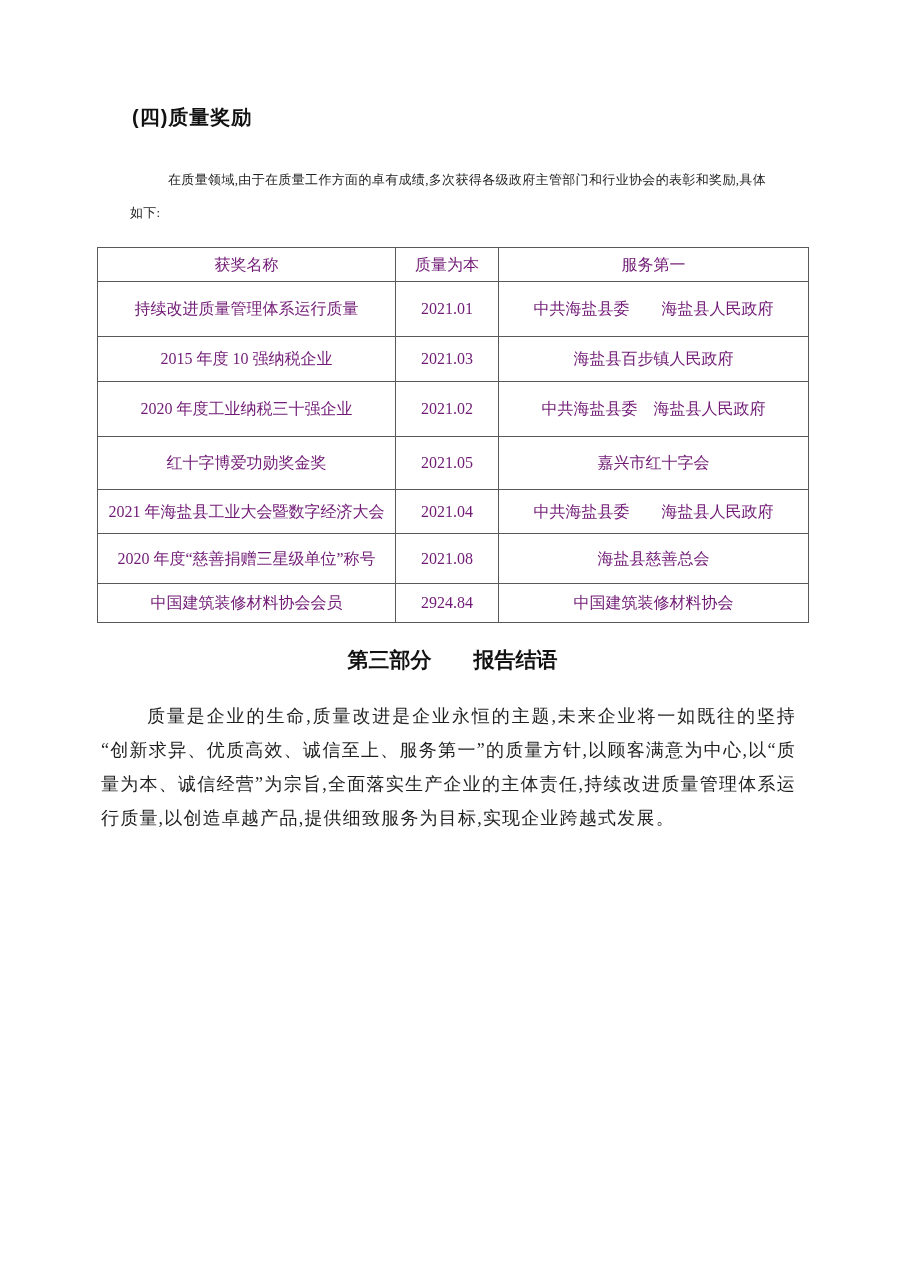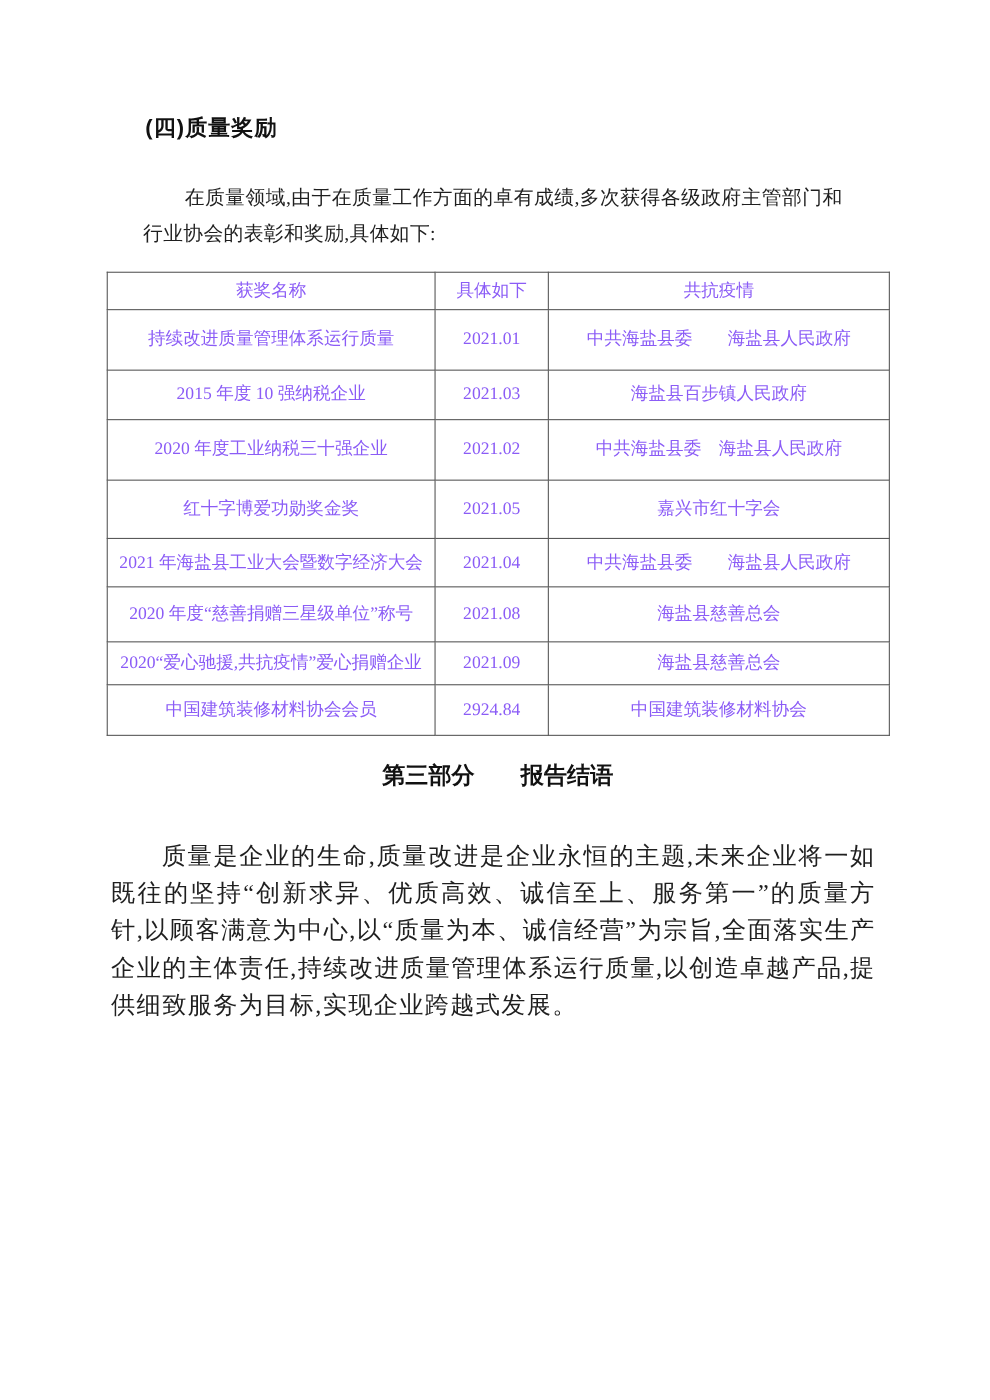--- a/index.html
+++ b/index.html
@@ -22,33 +22,33 @@
     margin: 0 0 0 35px;
     font-family: "Liberation Sans", sans-serif;
     font-weight: bold;
     font-size: 20px;
     line-height: 28px;
     color: #111111;
     letter-spacing: 1px;
   }
   p.intro {
     margin: 32px 42px 0 33px;
-    font-size: 18px;
+    font-size: 13px;
     line-height: 33px;
     letter-spacing: 0.3px;
     text-align: justify;
     text-indent: 38px;
   }
   table.awards {
     margin-top: 18px;
     width: 711px;
     border-collapse: collapse;
     table-layout: fixed;
     font-size: 16px;
-    color: #8b5cf6;
+    color: #701a75;
   }
   table.awards th, table.awards td {
     border: 1px solid #595959;
     text-align: center;
     vertical-align: middle;
     padding: 1px 3px;
     font-weight: normal;
     line-height: 22px;
     overflow: hidden;
   }
@@ -68,22 +68,22 @@
   h2.part-heading {
     margin: 22px 0 0 0;
     text-align: center;
     font-family: Liberation Sans, sans-serif;
     font-weight: bold;
     font-size: 21px;
     line-height: 30px;
     color: #111111;
   }
   p.closing {
-    margin: 40px 12px 0 4px;
-    font-size: 22px;
+    margin: 24px 12px 0 4px;
+    font-size: 18px;
     line-height: 34px;
     letter-spacing: 1.2px;
     text-align: justify;
     text-indent: 46px;
   }
   .page-footer {
     position: absolute;
     left: 0;
     top: 1172px;
     width: 100%;
@@ -104,22 +104,22 @@
 
   <table class="awards">
     <colgroup>
       <col class="c1">
         <col class="c2">
         <col class="c3">
     </colgroup>
     <thead>
       <tr>
         <th>获奖名称</th>
-        <th>具体如下</th>
-        <th>共抗疫情</th>
+        <th>质量为本</th>
+        <th>服务第一</th>
       </tr>
     </thead>
     <tbody>
         <tr>
       <td>持续改进质量管理体系运行质量</td>
       <td>2021.01</td>
       <td>中共海盐县委　　海盐县人民政府</td>
     </tr>
         <tr>
       <td>2015 年度 10 强纳税企业</td>
@@ -140,25 +140,20 @@
       <td>2021 年海盐县工业大会暨数字经济大会</td>
       <td>2021.04</td>
       <td>中共海盐县委　　海盐县人民政府</td>
     </tr>
         <tr>
       <td>2020 年度“慈善捐赠三星级单位”称号</td>
       <td>2021.08</td>
       <td>海盐县慈善总会</td>
     </tr>
         <tr>
-      <td>2020“爱心驰援,共抗疫情”爱心捐赠企业</td>
-      <td>2021.09</td>
-      <td>海盐县慈善总会</td>
-    </tr>
-        <tr>
       <td>中国建筑装修材料协会会员</td>
       <td>2924.84</td>
       <td>中国建筑装修材料协会</td>
     </tr>
       </tbody>
   </table>
 
   <h2 class="part-heading">第三部分　　报告结语</h2>
 
   <p class="closing">质量是企业的生命,质量改进是企业永恒的主题,未来企业将一如既往的坚持“创新求异、优质高效、诚信至上、服务第一”的质量方针,以顾客满意为中心,以“质量为本、诚信经营”为宗旨,全面落实生产企业的主体责任,持续改进质量管理体系运行质量,以创造卓越产品,提供细致服务为目标,实现企业跨越式发展。</p>

